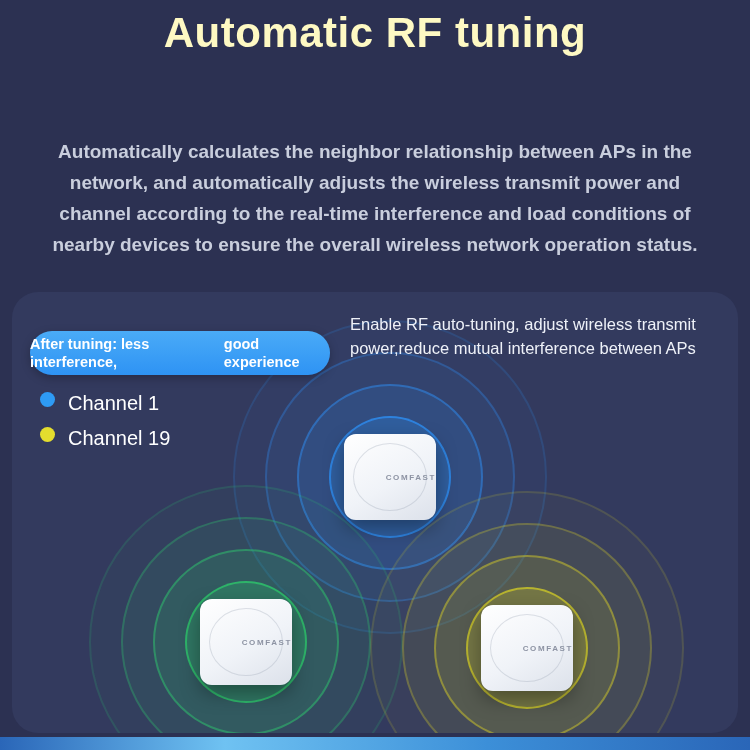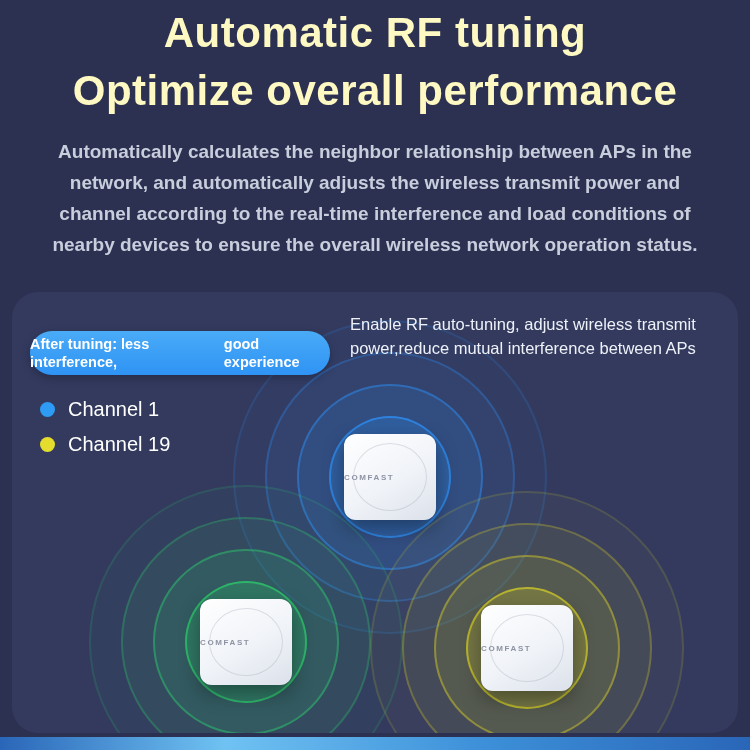--- a/index.html
+++ b/index.html
@@ -41,21 +41,21 @@
   }
   .badge span{display:block;font-size:14.5px;font-weight:bold;line-height:18px;color:#ffffff;}
   .note{
     position:absolute;left:338px;top:20px;width:368px;margin:0;
     font-size:16.5px;line-height:24px;color:#eef1f8;z-index:3;
   }
   
   .legend{
     position:absolute;left:28px;top:100px;margin:0;padding:0;list-style:none;z-index:3;
   }
-  .legend-item{display:flex;align-items:center;height:35px;}
+  .legend-item{display:flex;height:35px;}
   .dot{width:15px;height:15px;border-radius:50%;flex:0 0 auto;}
   .dot-ch1{background:var(--ch1,#2e9bf5);}
   .dot-ch6{background:var(--ch6,#2ecc71);}
   .dot-ch11{background:var(--ch11,#e4dd2e);}
   .legend-label{margin-left:13px;font-size:20px;color:#ffffff;}
   
   .ripple{position:absolute;width:0;height:0;z-index:1;}
   .ripple.blue{--rc:45,144,245;}
   .ripple.green{--rc:46,200,110;}
   .ripple.yellow{--rc:208,200,42;}
@@ -65,40 +65,40 @@
   }
   .ripple .ring:nth-of-type(1){width:118px;height:118px;border:2px solid rgba(var(--rc),0.75);background:rgba(var(--rc),0.26);}
   .ripple .ring:nth-of-type(2){width:182px;height:182px;border:2px solid rgba(var(--rc),0.48);background:rgba(var(--rc),0.13);}
   .ripple .ring:nth-of-type(3){width:246px;height:246px;border:2px solid rgba(var(--rc),0.30);background:rgba(var(--rc),0.08);}
   .ripple .ring:nth-of-type(4){width:310px;height:310px;border:2px solid rgba(var(--rc),0.16);background:rgba(var(--rc),0.04);}
   .device{
     position:absolute;left:50%;top:50%;transform:translate(-50%,-50%);
     width:92px;height:86px;border-radius:12px;
     background:linear-gradient(150deg,#ffffff 0%,#f0f3f8 55%,#dce1ea 100%);
     box-shadow:0 8px 20px rgba(0,0,0,0.35);
-    display:flex;align-items:center;justify-content:flex-start;
+    display:flex;align-items:center;justify-content:flex-end;
     z-index:2;
   }
   .device::after{
     content:"";position:absolute;inset:9px;border-radius:50%;
     border:1px solid rgba(150,158,176,0.30);
   }
   .brand{font-size:8px;font-weight:bold;letter-spacing:1.6px;color:#8d93a3;}
   
   .footer-bar{
     position:absolute;left:0;bottom:0;width:750px;height:13px;
     background:linear-gradient(90deg,#2a66b8 0%,#6fc2f2 30%,#3c8fd8 65%,#2a66b8 100%);
   }
 </style>
 </head>
 <body>
 
 <div class="page">
 
-  <h1 class="title"><span>Automatic RF tuning</span><br><span>Optimize overall performance</span></h1>
+  <h1 class="title"><span>Automatic RF tuning</span><br></h1>
 
   <p class="desc">Automatically calculates the neighbor relationship between APs in the network, and automatically adjusts the wireless transmit power and channel according to the real-time interference and load conditions of nearby devices to ensure the overall wireless network operation status.</p>
 
   <div class="panel">
 
     <div class="badge">
       <span>After tuning: less interference,</span>
       <span>good experience</span>
     </div>
 

